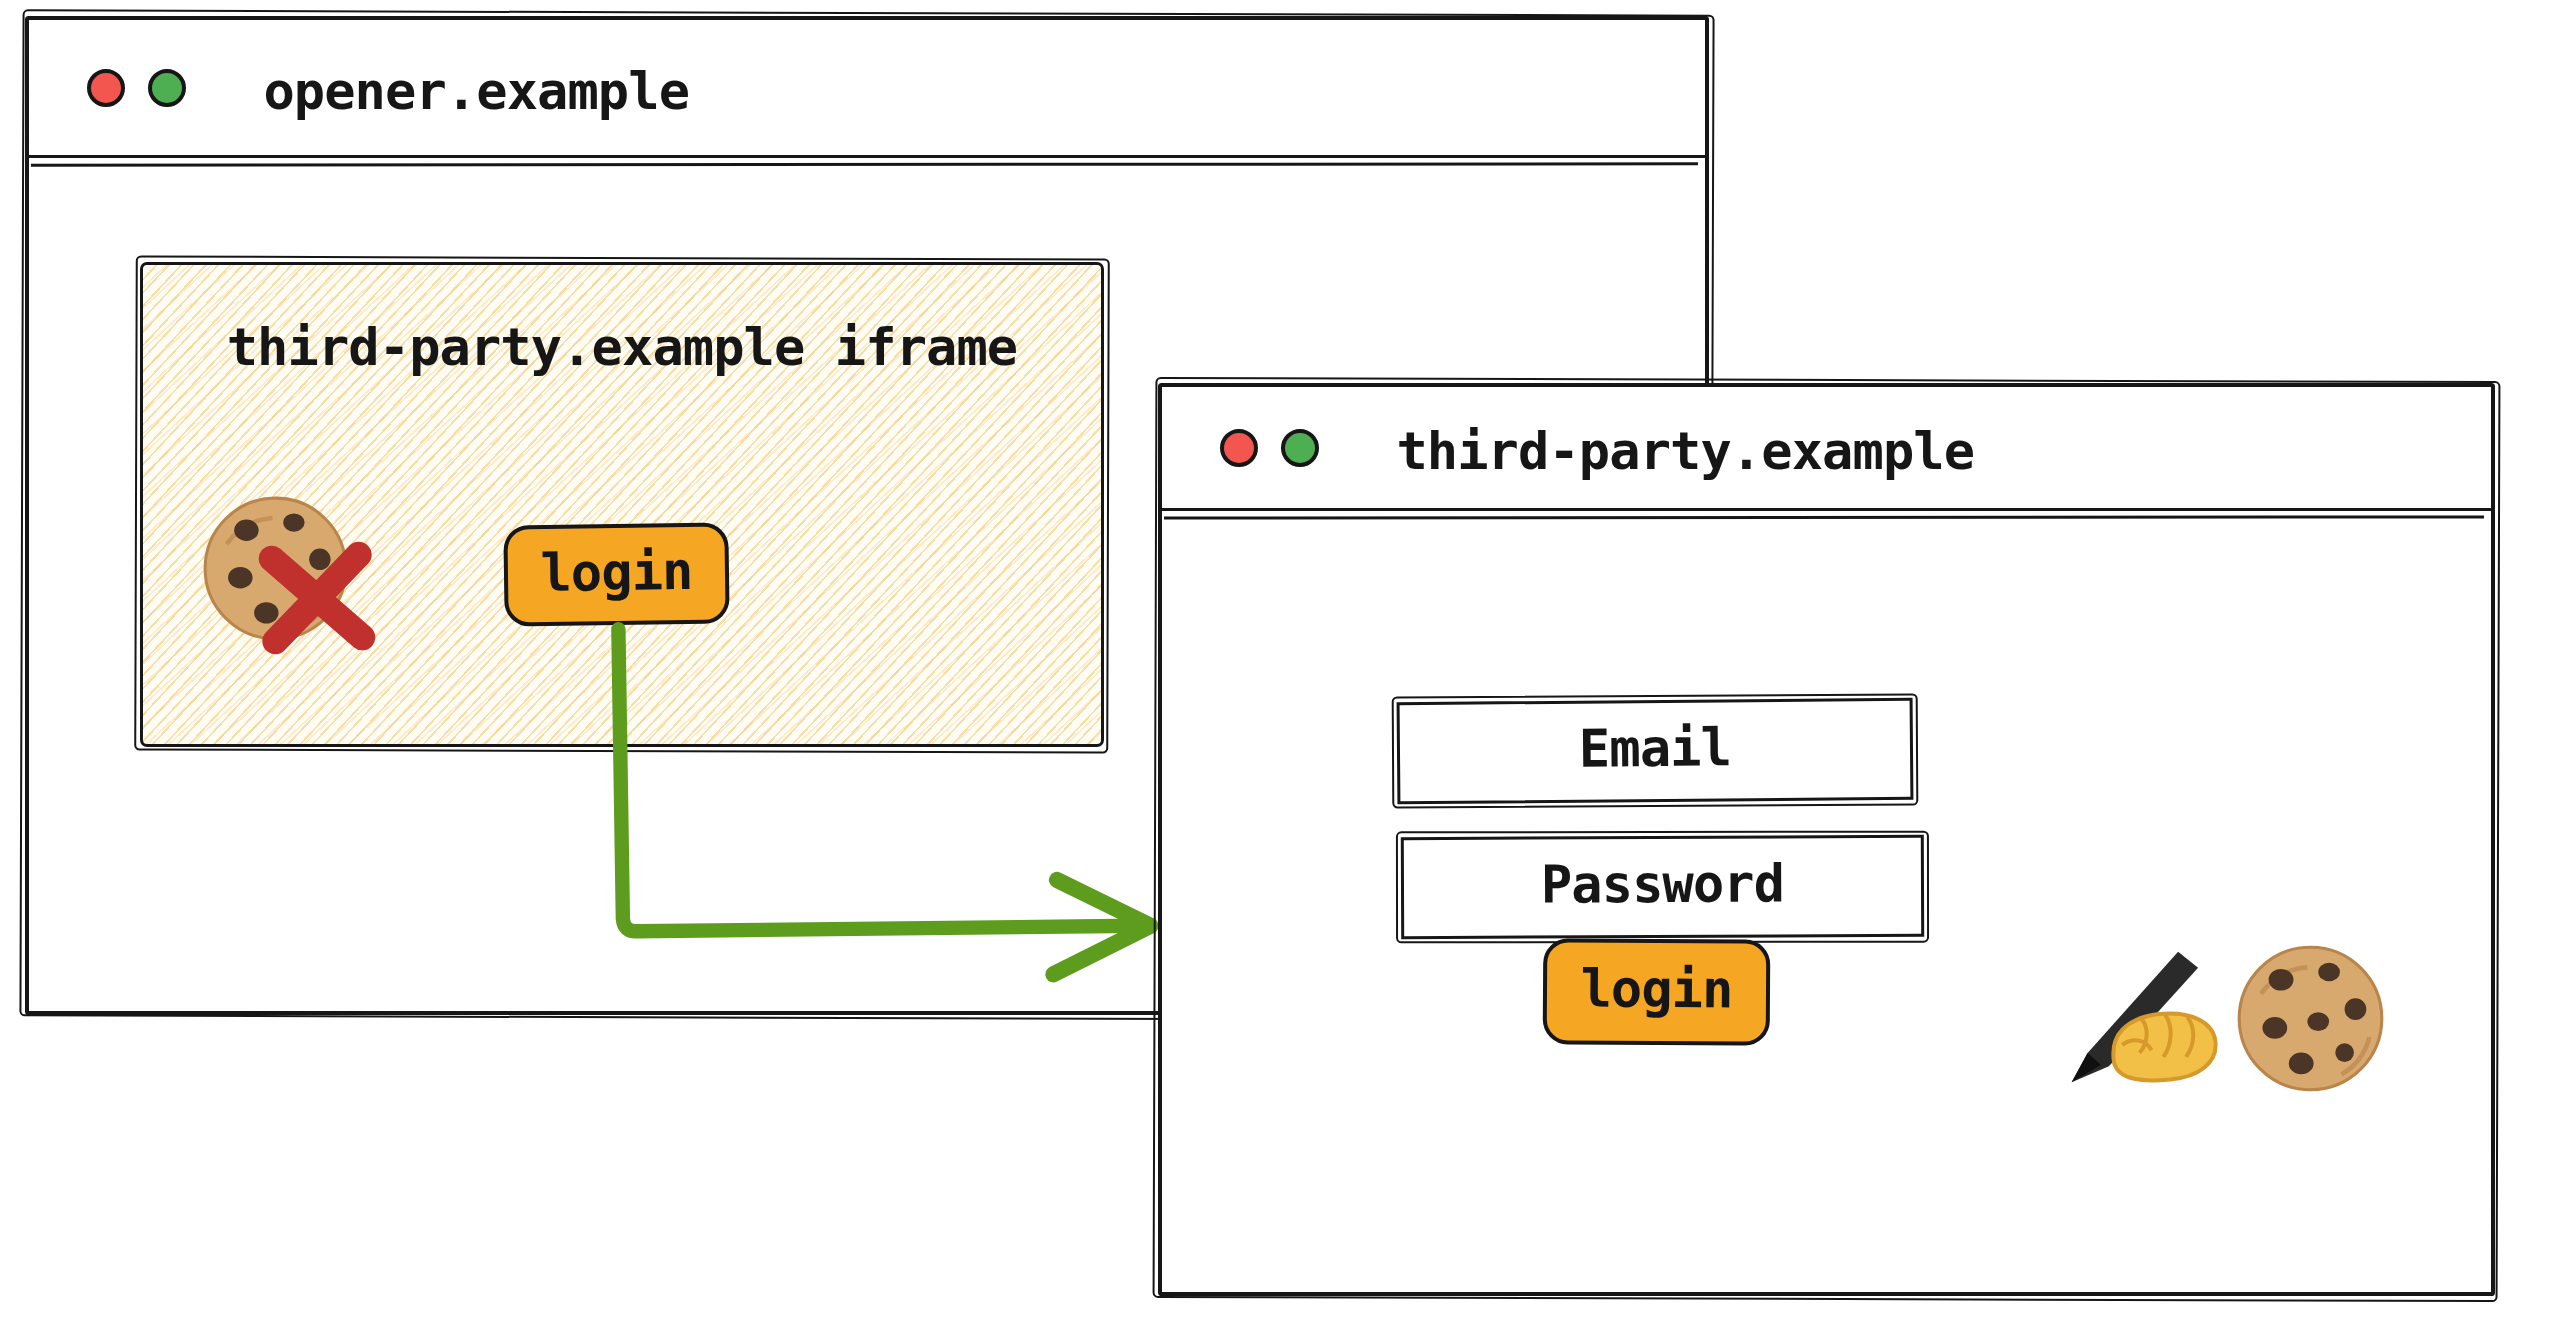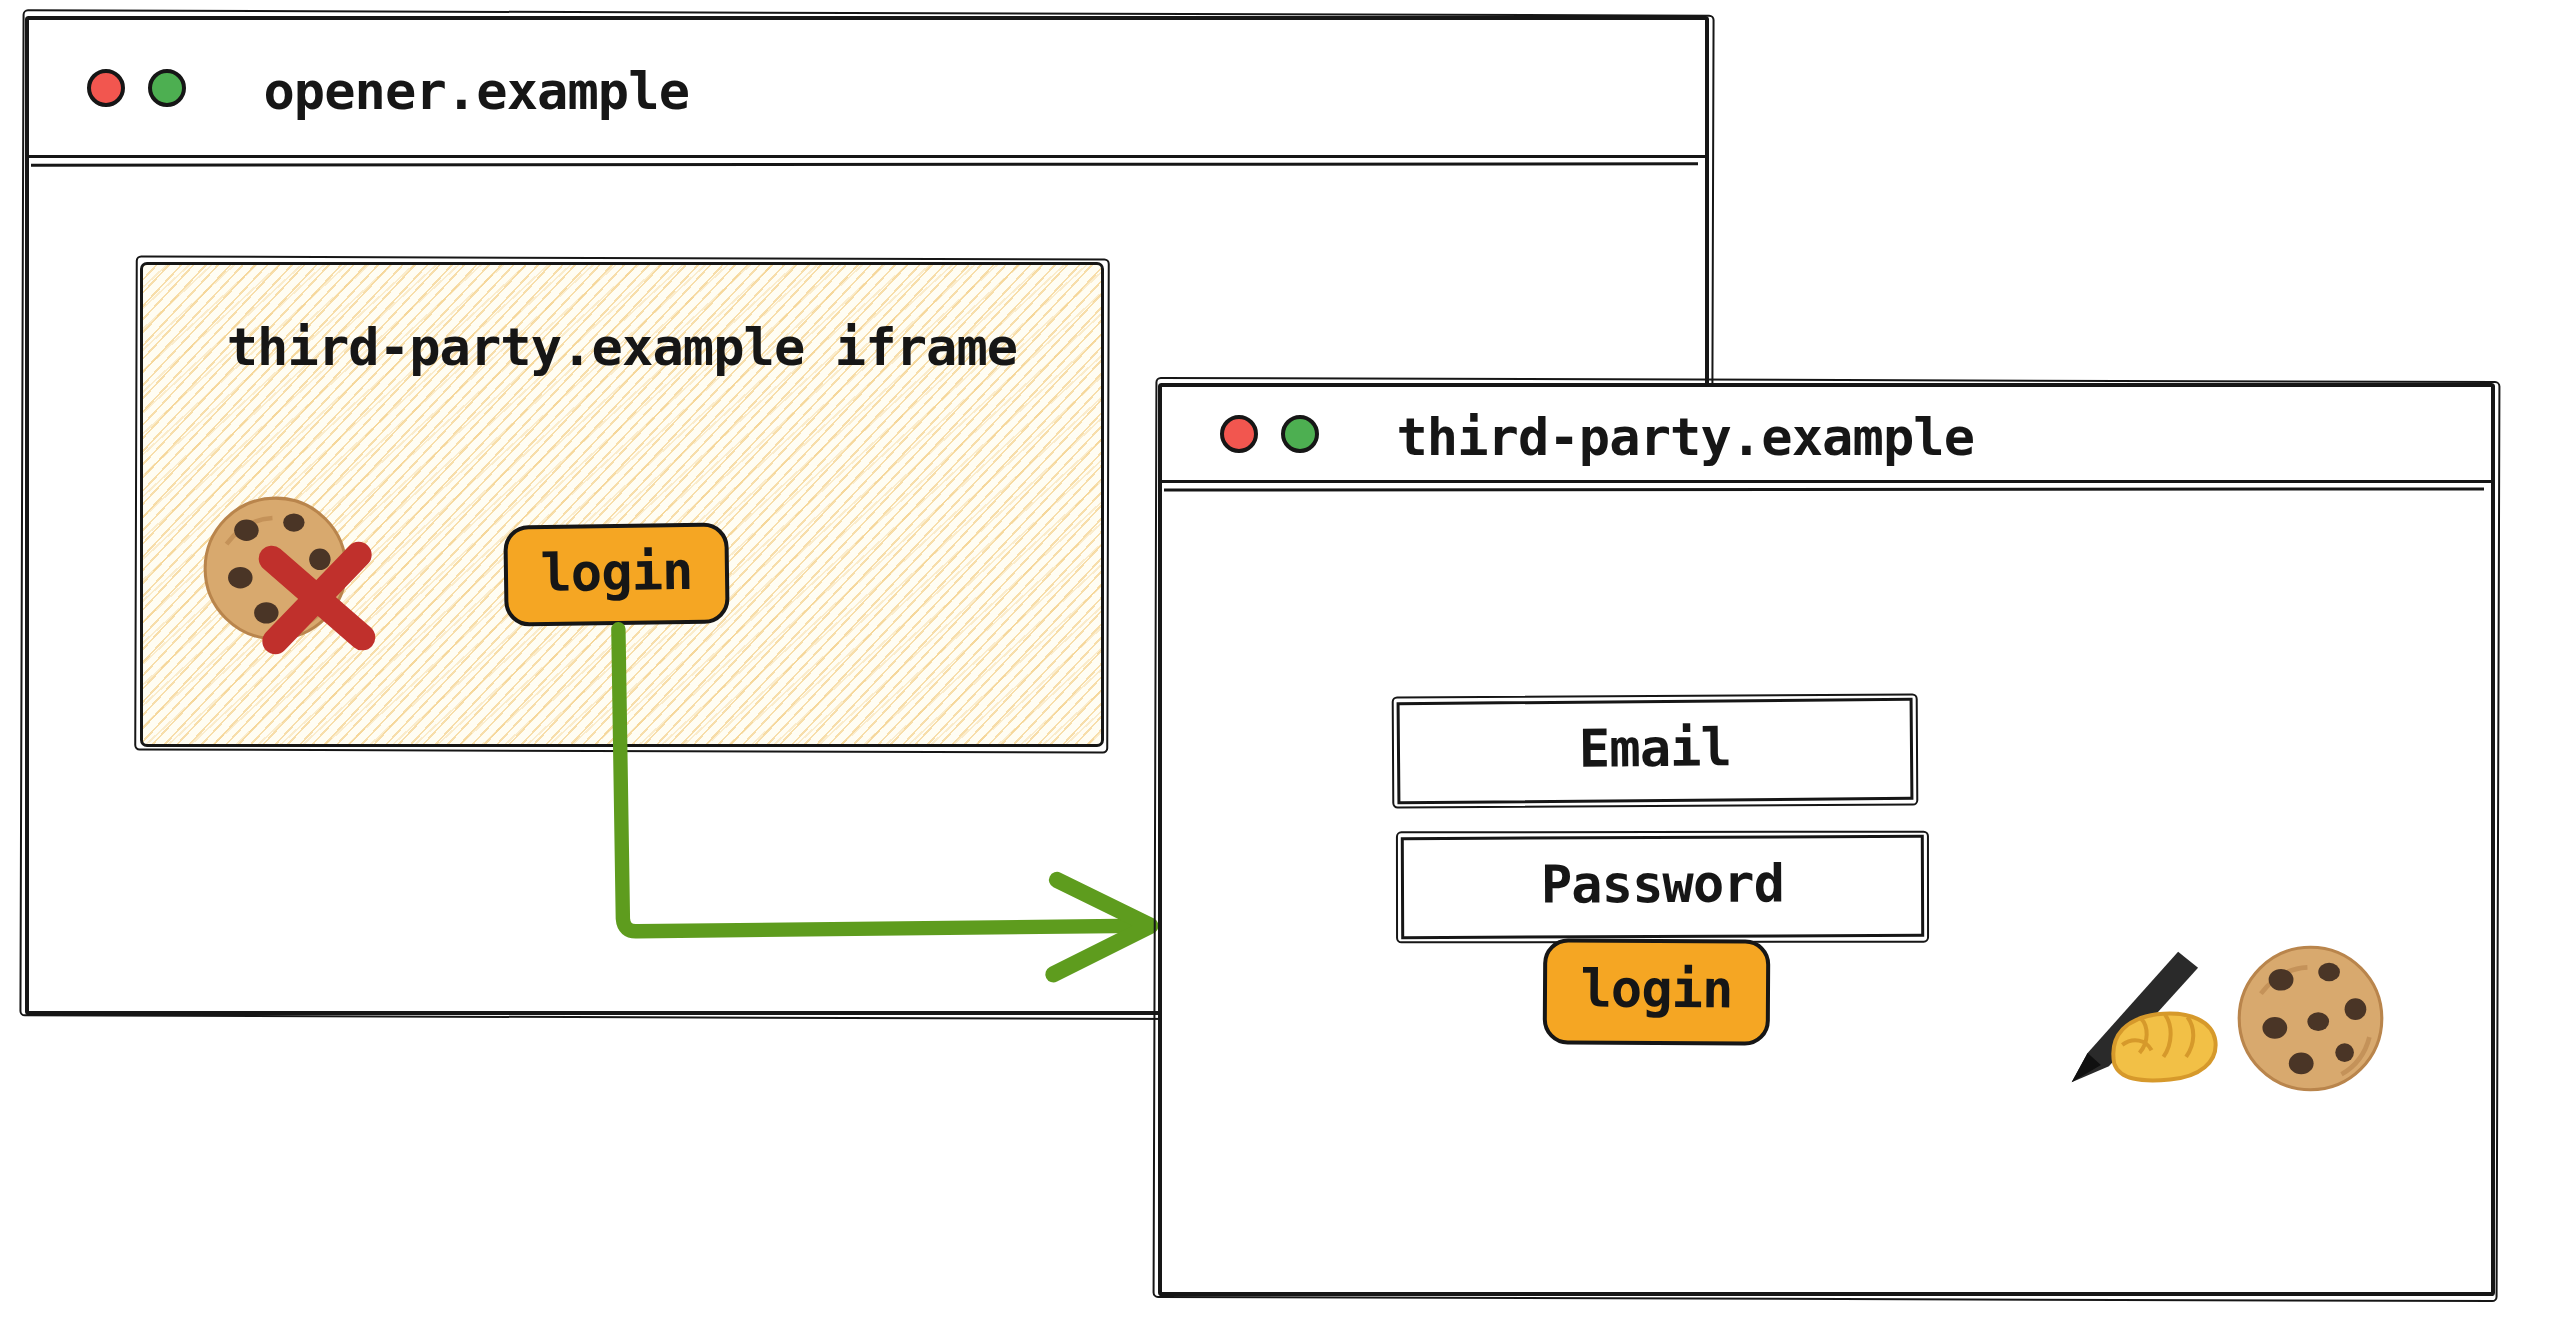--- a/index.html
+++ b/index.html
@@ -34,21 +34,21 @@
 
   .titlebar{
     position:relative;display:flex;align-items:center;padding-left:58px;
     border-bottom:3.6px solid var(--ink);
   }
   .titlebar::after{
     content:"";position:absolute;left:1.8px;right:7.2px;bottom:-10.8px;height:2.7px;
     background:var(--ink);transform:rotate(-.05deg);
   }
   .opener .titlebar{height:138px;background:#fff;}
-  .popup  .titlebar{height:96px;background:transparent;}
+  .popup  .titlebar{height:124px;background:transparent;}
   .dot{width:38px;height:38px;border-radius:50%;border:4.5px solid var(--ink);flex:0 0 auto;}
   .dot+.dot{margin-left:23.4px;}
   .dot.red{background:var(--dot-red);}
   .dot.green{background:var(--dot-green);}
   .win-title{margin-left:77px;font-size:52px;font-weight:700;letter-spacing:-0.9px;padding-top:7.2px;white-space:nowrap;}
 
   .iframe-box{
     position:absolute;left:111px;top:242px;width:964px;height:485px;
     border:3.6px solid var(--ink);border-radius:7px;
   }

